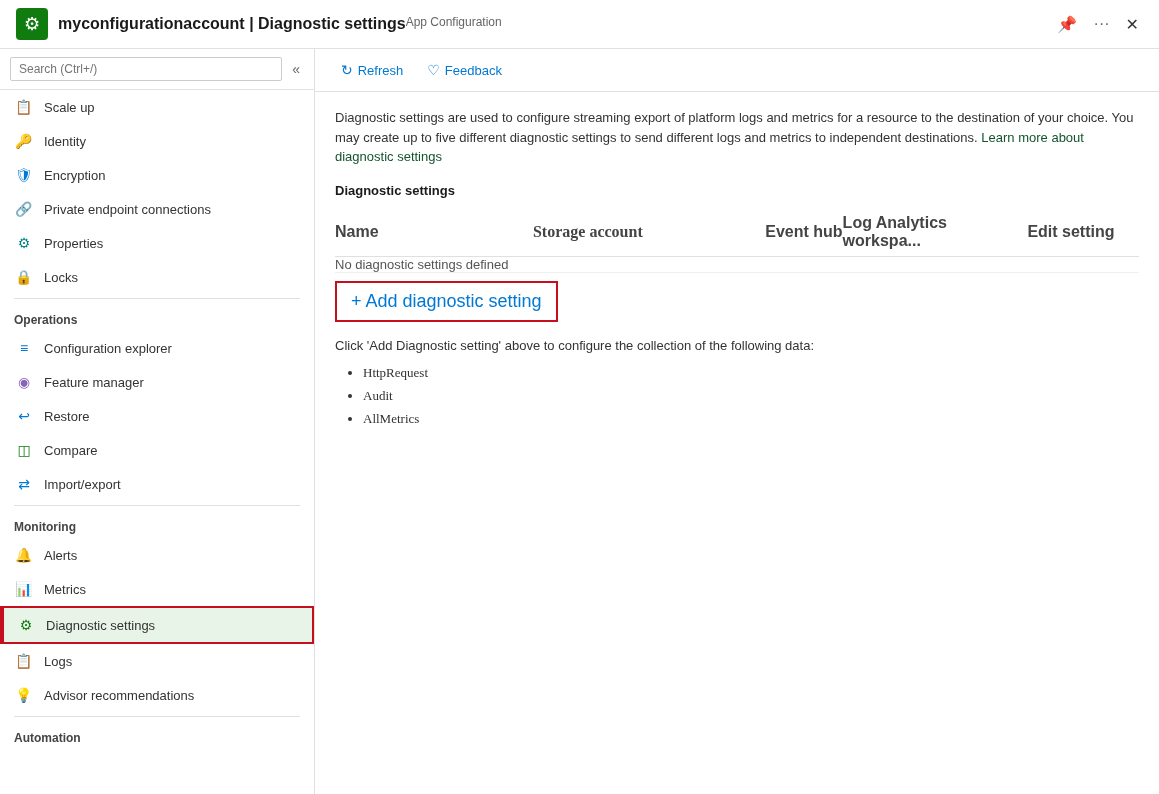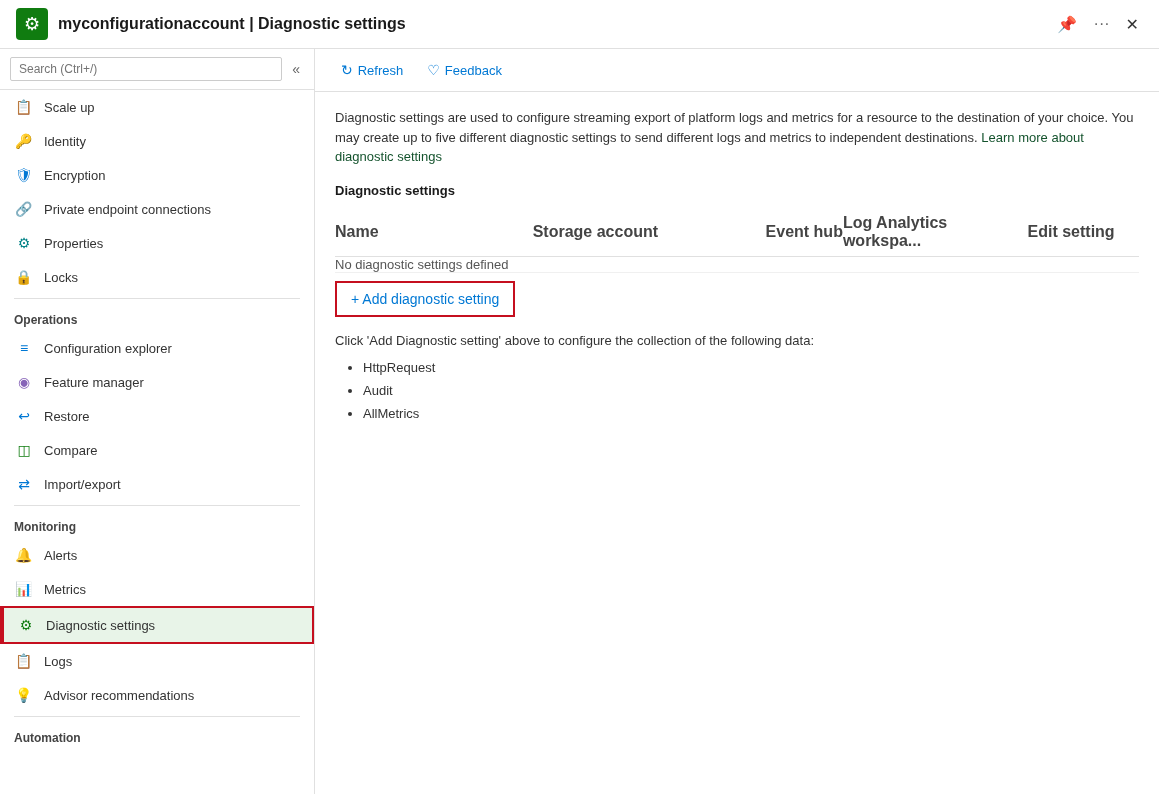--- a/index.html
+++ b/index.html
@@ -45,52 +45,53 @@
     .description { font-size: 13px; color: #333; line-height: 1.5; margin-bottom: 16px; }
     .description a { color: #14532d; text-decoration: none; }
 
     .section-title { font-size: 13px; font-weight: 600; margin-bottom: 10px; color: #1a1a1a; }
 
     
     .diag-table { width: 100%; border-collapse: collapse; }
     .diag-table th { text-align: left; font-size: 16px; font-weight: 600; color: #444; padding: 6px 0; border-bottom: 1px solid #e0e0e0; }
     .diag-table td { padding: 0 0; font-size: 13px; color: #555; border-bottom: 1px solid #f0f0f0; }
     .diag-table .col-name { width: 220px; }
-    .diag-table .col-storage { width: 180px; }
+    .diag-table .col-storage { width: 180px; font-family: Liberation Serif, serif; }
     .diag-table .col-eventhub { width: 160px; text-align: right; }
     .diag-table .col-analytics { width: 200px; }
     .diag-table .col-edit { width: 120px; }
     .no-settings { font-size: 13px; color: #555; padding: 8px 0; }
 
     
     .add-btn-wrapper { display: inline-block; border: 2px solid #c50f1f; padding: 2px; margin: 8px 0 16px 0; }
-    .add-btn { display: flex; align-items: center; gap: 6px; background: none; border: none; cursor: pointer; padding: 6px 12px; font-size: 14px; color: #0078d4; }
+    .add-btn { display: flex; align-items: center; gap: 6px; background: none; border: none; cursor: pointer; padding: 6px 12px; font-size: 18px; color: #0078d4; }
 
     
     .data-label { font-size: 13px; color: #333; margin-bottom: 8px; }
-    .data-list { list-style: disc; padding-left: 28px; }
+    .data-list { list-style: disc; padding-left: 28px; font-family: Liberation Serif, serif; }
     .data-list li { font-size: 13px; color: #333; line-height: 1.8; }
 
     
     .icon-green { color: #107c10; }
     .icon-yellow { color: #b8860b; }
     .icon-blue { color: #0078d4; }
     .icon-purple { color: #8764b8; }
     .icon-gray { color: #666; }
     .icon-teal { color: #038387; }
   </style>
 </head>
 <body>
 
 <div class="header">
   <div class="header-icon">
     <span>⚙</span>
   </div>
   <div class="header-title">
     <h1>myconfigurationaccount | Diagnostic settings</h1>
+    <span class="subtitle">App Configuration</span>
   </div>
   <div class="header-actions">
     <button class="header-btn" title="Pin">📌</button>
     <button class="header-btn" title="More">···</button>
     <button class="header-btn close-btn" title="Close">✕</button>
   </div>
 </div>
 
 <div class="main">
 

